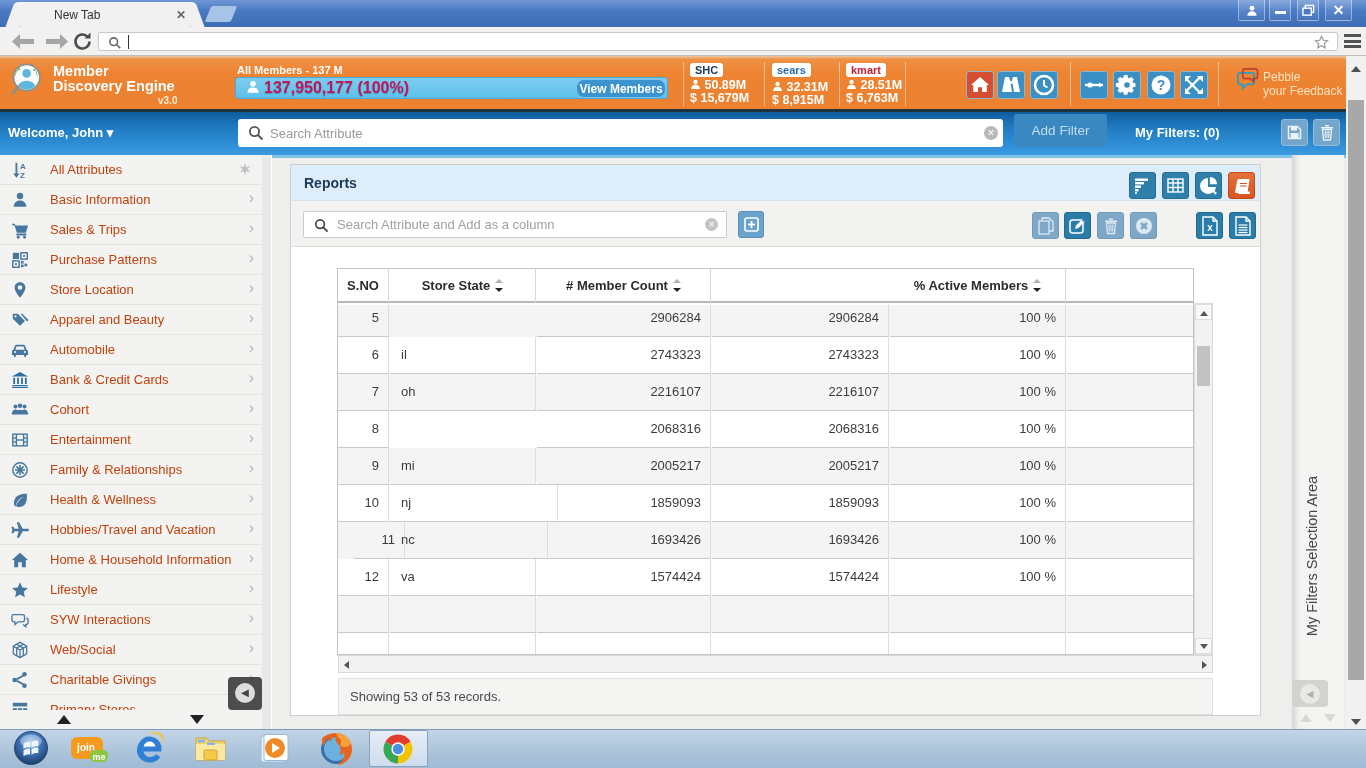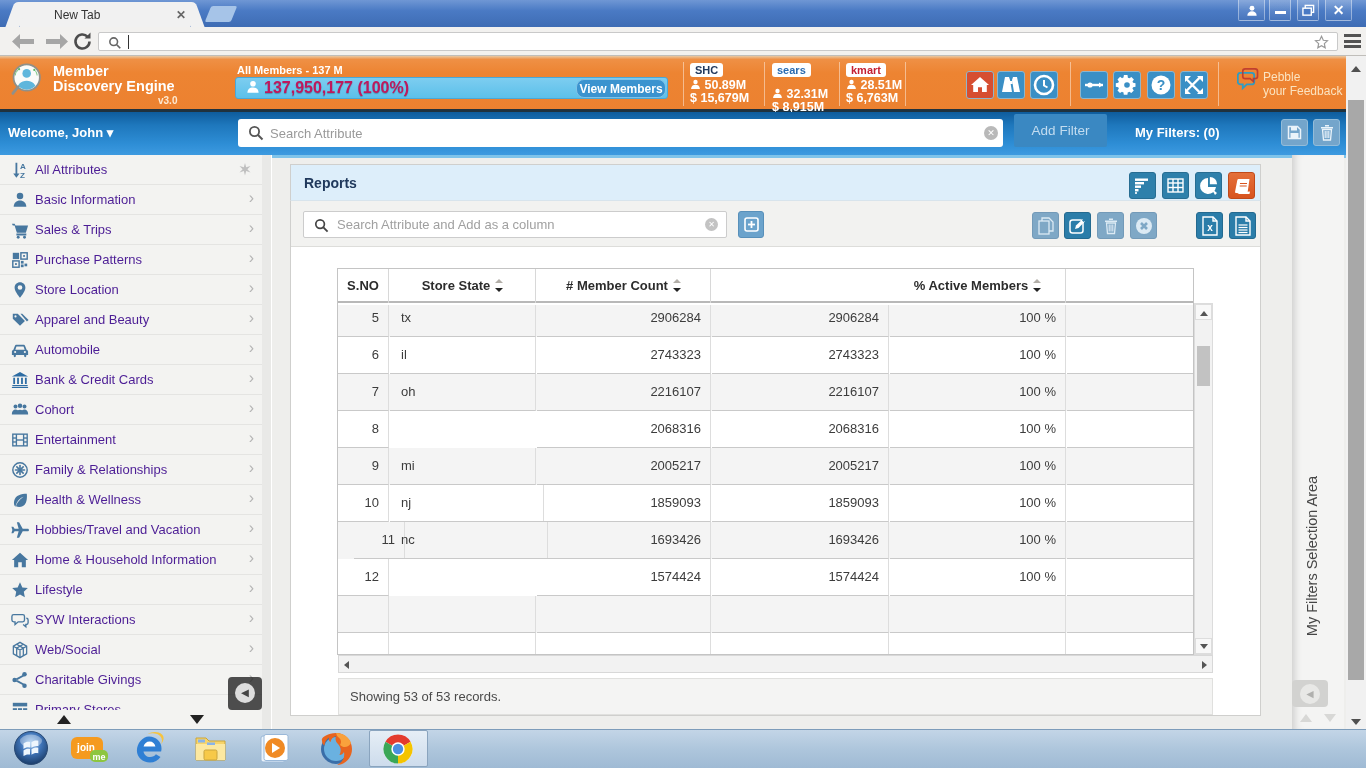--- a/index.html
+++ b/index.html
@@ -68,21 +68,21 @@
   #addfilter { left:1014px; top:114px; width:93px; height:33px; background:#3a88c2;
     border-radius:2px; color:#c2dcf0; font-size:13.5px; text-align:center; line-height:33px; }
   #myfilterslbl { left:1135px; top:125px; color:#fff; font-weight:bold; font-size:13px; }
   .fbtn { top:119px; width:27px; height:27px; background:#74a5cb; border:1px solid #93bcd9;
     border-radius:3px; }
 
   
   #sidebar { left:0; top:155px; width:262px; height:574px; background:#f3f3f1; }
   .sitem { position:absolute; left:0; width:262px; height:30px; border-bottom:1px solid #e4e4e2; }
   .sicon { position:absolute; left:11px; top:6px; width:18px; height:18px; }
-  .slbl { position:absolute; left:35px; top:7px; font-size:13px; color:#4c1d95; }
+  .slbl { position:absolute; left:50px; top:7px; font-size:13px; color:#c2410c; }
   .schev { position:absolute; right:8px; top:4px; color:#b5b5b5; font-size:16px; }
   #sarrows { left:0; top:710px; width:262px; height:19px; background:#f3f3f1; }
   #collapsebtn { left:228px; top:677px; width:34px; height:33px; background:rgba(40,40,40,.82);
     border-radius:4px; }
   #collapsebtn .circ { position:absolute; left:7px; top:6px; width:20px; height:20px;
     border-radius:50%; background:#ddd; color:#444; text-align:center; line-height:20px;
     font-size:13px; font-weight:bold; }
   #sidestrip { left:262px; top:155px; width:10px; height:574px; background:#e9e9e7;
     border-right:1px solid #fff; }
 
@@ -249,21 +249,21 @@
     <span class="bdg" style="color:#223a5e;font-weight:bold;">SHC</span><br>
     <span style="display:inline-block;margin-top:2px;margin-bottom:0"><svg width="11" height="11" viewBox="0 0 12 12" style="vertical-align:-1px">
           <circle cx="6" cy="3.2" r="2.4" fill="#fff"></circle>
           <path fill="#fff" d="M1.2 11c0-3 1.9-4.6 4.8-4.6s4.8 1.6 4.8 4.6z"></path>
         </svg> 50.89M</span><br>
     <span>$ 15,679M</span>
   </div>
   <div class="abs vdiv" style="left:764px"></div>
   <div class="abs brandcell" style="left:772px">
     <span class="bdg" style="color:#2a6bb0;">sears</span><br>
-    <span style="display:inline-block;margin-top:11px;margin-bottom:0"><svg width="11" height="11" viewBox="0 0 12 12" style="vertical-align:-1px">
+    <span style="display:inline-block;margin-top:4px;margin-bottom:0"><svg width="11" height="11" viewBox="0 0 12 12" style="vertical-align:-1px">
           <circle cx="6" cy="3.2" r="2.4" fill="#fff"></circle>
           <path fill="#fff" d="M1.2 11c0-3 1.9-4.6 4.8-4.6s4.8 1.6 4.8 4.6z"></path>
         </svg> 32.31M</span><br>
     <span>$ 8,915M</span>
   </div>
   <div class="abs vdiv" style="left:839px"></div>
   <div class="abs brandcell" style="left:846px">
     <span class="bdg" style="color:#c42032;font-weight:bold;">kmart</span><br>
     <span style="display:inline-block;margin-top:2px;margin-bottom:0"><svg width="11" height="11" viewBox="0 0 12 12" style="vertical-align:-1px">
           <circle cx="6" cy="3.2" r="2.4" fill="#fff"></circle>
@@ -677,21 +677,20 @@
     <div id="thead">
       <div class="th" style="left:0;width:51px;">S.NO</div>
       <div class="th" style="left:52px;width:146px;">Store State<span class="sortic"></span></div>
       <div class="th" style="left:199px;width:174px;"># Member Count<span class="sortic"></span></div>
       <div class="th" style="left:552px;width:176px;">% Active Members<span class="sortic"></span></div>
       <div class="th" style="left:729px;width:126px;border-right:none;"></div>
     </div>
     <div id="tbodyvp">
       <div class="row g" style="top:-5px;">
         <div class="cell num" style="left:0;width:51px;">5</div>
-        <div class="cell" style="left:52px;width:146px;padding-left:11px;">tx</div>
         <div class="cell num" style="left:199px;width:174px;">2906284</div>
         <div class="cell num" style="left:374px;width:177px;">2906284</div>
         <div class="cell num" style="left:552px;width:176px;">100 %</div>
         <div class="cell" style="left:729px;width:126px;border-right:none;"></div>
       </div>
       <div class="row" style="top:32px;">
         <div class="cell num" style="left:0;width:51px;">6</div>
         <div class="cell" style="left:52px;width:146px;padding-left:11px;">il</div>
         <div class="cell num" style="left:199px;width:174px;">2743323</div>
         <div class="cell num" style="left:374px;width:177px;">2743323</div>
@@ -716,36 +715,37 @@
       <div class="row g" style="top:143px;">
         <div class="cell num" style="left:0;width:51px;">9</div>
         <div class="cell" style="left:52px;width:146px;padding-left:11px;">mi</div>
         <div class="cell num" style="left:199px;width:174px;">2005217</div>
         <div class="cell num" style="left:374px;width:177px;">2005217</div>
         <div class="cell num" style="left:552px;width:176px;">100 %</div>
         <div class="cell" style="left:729px;width:126px;border-right:none;"></div>
       </div>
       <div class="row" style="top:180px;">
         <div class="cell num" style="left:0;width:51px;">10</div>
-        <div class="cell" style="left:52px;width:154px;padding-left:11px;">nj</div>
+        <div class="cell" style="left:52px;width:168px;padding-left:11px;">nj</div>
         <div class="cell num" style="left:199px;width:174px;">1859093</div>
         <div class="cell num" style="left:374px;width:177px;">1859093</div>
         <div class="cell num" style="left:552px;width:176px;">100 %</div>
         <div class="cell" style="left:729px;width:126px;border-right:none;"></div>
       </div>
       <div class="row g" style="top:217px;">
         <div class="cell num" style="left:16px;width:51px;">11</div>
         <div class="cell" style="left:52px;width:158px;padding-left:11px;">nc</div>
         <div class="cell num" style="left:199px;width:174px;">1693426</div>
         <div class="cell num" style="left:374px;width:177px;">1693426</div>
         <div class="cell num" style="left:552px;width:176px;">100 %</div>
         <div class="cell" style="left:729px;width:126px;border-right:none;"></div>
       </div>
       <div class="row" style="top:254px;">
         <div class="cell num" style="left:0;width:51px;">12</div>
+        <div class="cell" style="left:52px;width:146px;padding-left:11px;">va</div>
         <div class="cell num" style="left:199px;width:174px;">1574424</div>
         <div class="cell num" style="left:374px;width:177px;">1574424</div>
         <div class="cell num" style="left:552px;width:176px;">100 %</div>
         <div class="cell" style="left:729px;width:126px;border-right:none;"></div>
       </div>
       <div class="row g" style="top:291px;">
         <div class="cell num" style="left:0;width:51px;"></div>
         <div class="cell" style="left:52px;width:146px;padding-left:11px;"></div>
         <div class="cell num" style="left:199px;width:174px;"></div>
         <div class="cell num" style="left:374px;width:177px;"></div>

